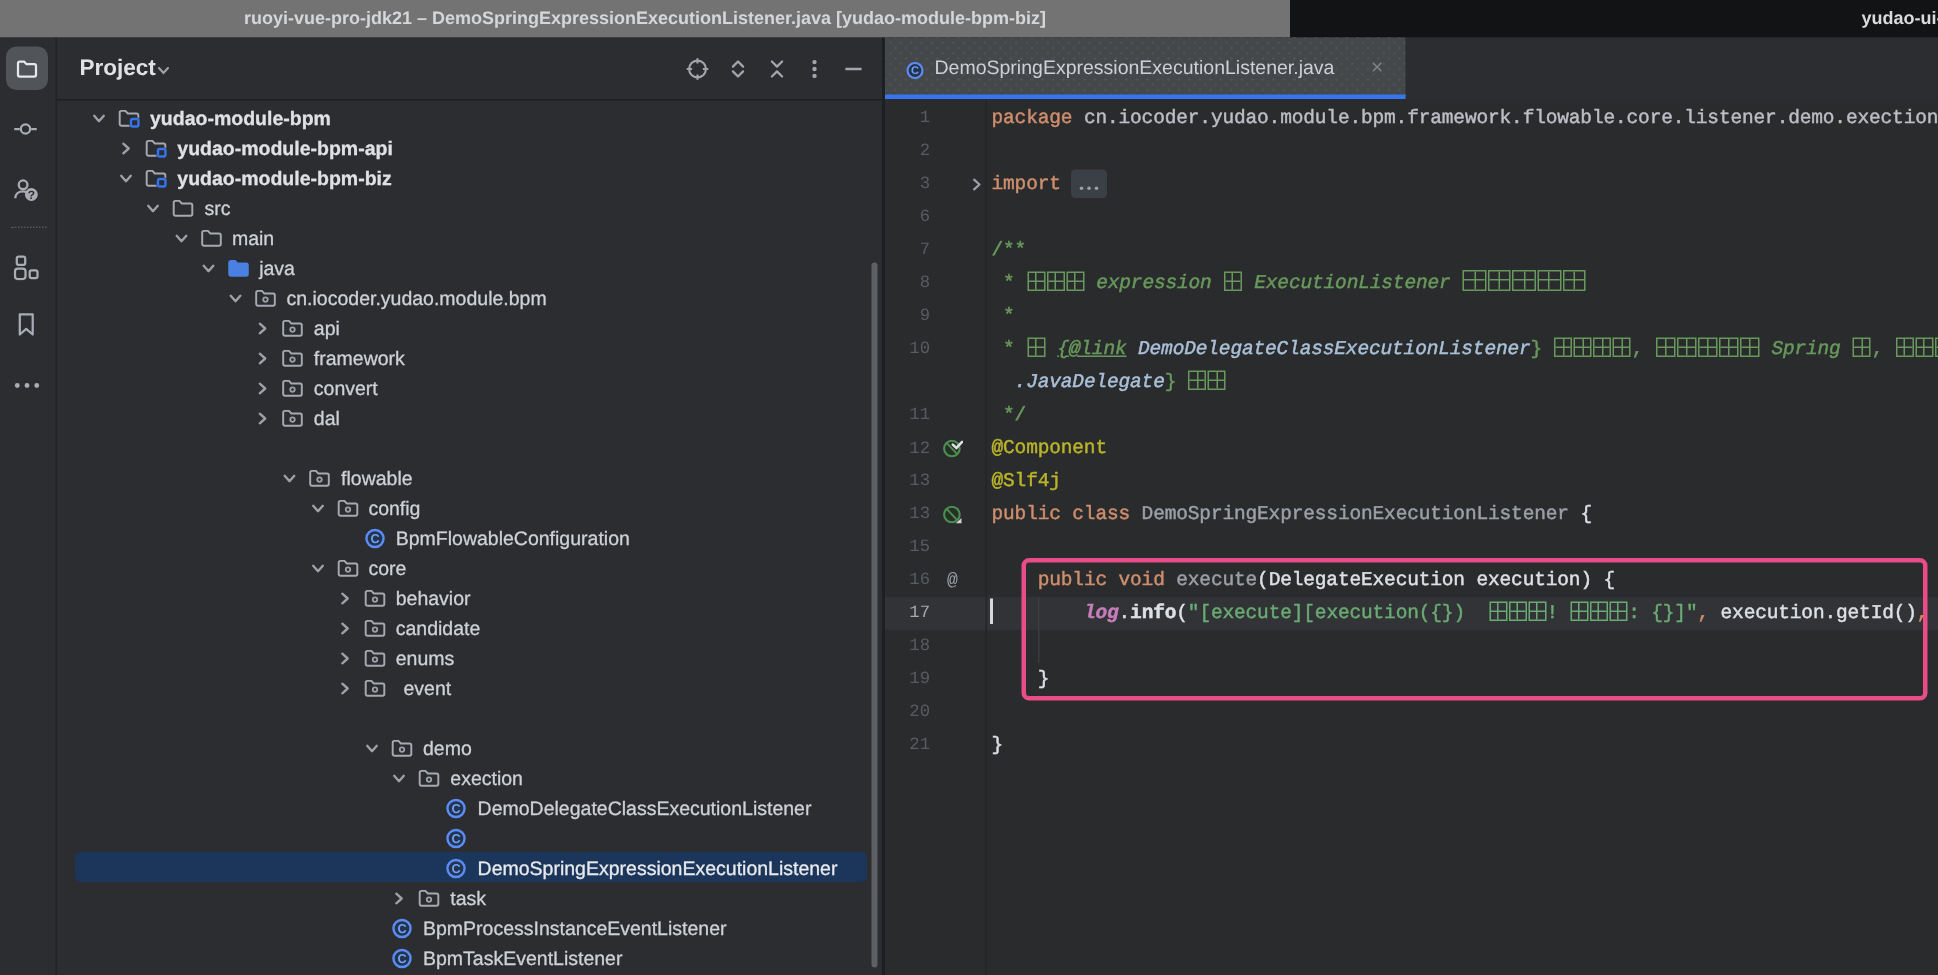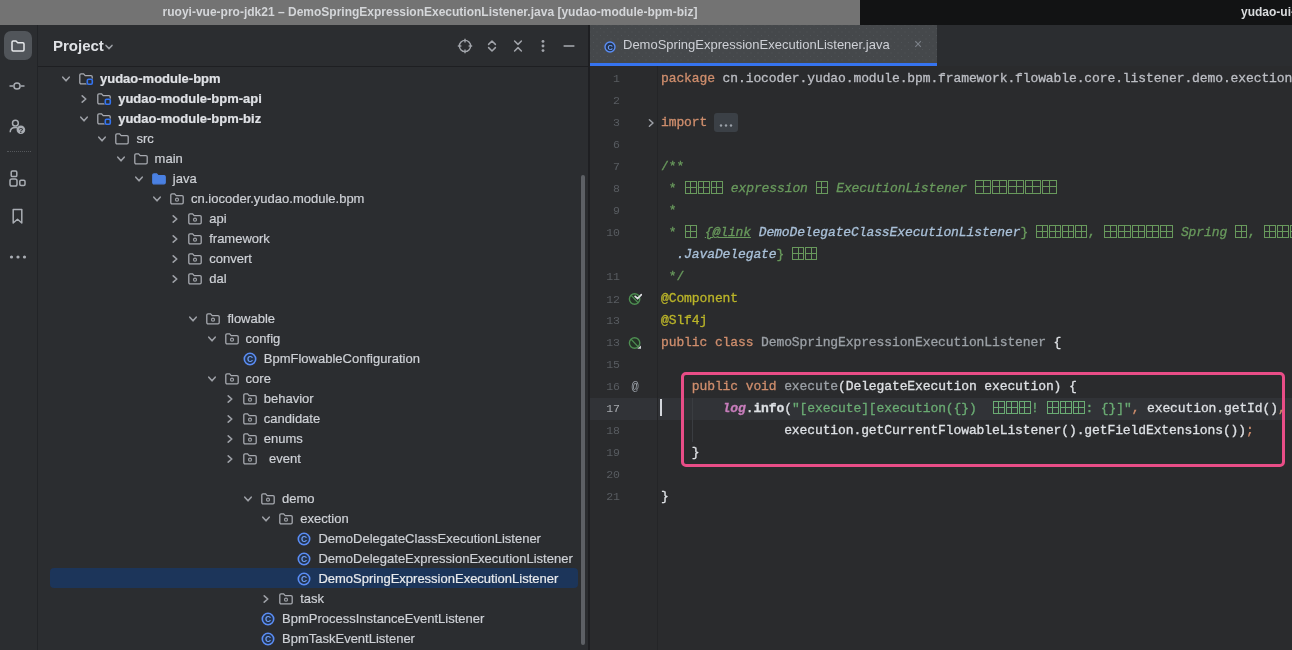--- a/index.html
+++ b/index.html
@@ -345,21 +345,20 @@
           <circle cx="8" cy="8" r="5.7" fill="#24344f" stroke="#5a8df5" stroke-width="1.6"></circle>
           <text x="8.1" y="11" font-size="8.5" font-weight="700" fill="#6fa0f7" text-anchor="middle" font-family="Liberation Sans">C</text>
         </svg>
         <span class="lb" style="left:280.4px">DemoDelegateClassExecutionListener</span>
       </div>
 <div class="row" style="top:524px">
         <svg class="ic" width="16" height="16" viewBox="0 0 16 16" style="left:258.4px">
           <circle cx="8" cy="8" r="5.7" fill="#24344f" stroke="#5a8df5" stroke-width="1.6"></circle>
           <text x="8.1" y="11" font-size="8.5" font-weight="700" fill="#6fa0f7" text-anchor="middle" font-family="Liberation Sans">C</text>
         </svg>
-        <span class="lb" style="left:280.4px">DemoDelegateExpressionExecutionListener</span>
       </div>
 <div class="row" style="top:544px">
         <svg class="ic" width="16" height="16" viewBox="0 0 16 16" style="left:258.4px">
           <circle cx="8" cy="8" r="5.7" fill="#24344f" stroke="#5a8df5" stroke-width="1.6"></circle>
           <text x="8.1" y="11" font-size="8.5" font-weight="700" fill="#6fa0f7" text-anchor="middle" font-family="Liberation Sans">C</text>
         </svg>
         <span class="lb" style="left:280.4px;color:#e8eaed">DemoSpringExpressionExecutionListener</span>
       </div>
 <div class="row" style="top:564px">
         <svg class="cv" width="10" height="10" viewBox="0 0 10 10" fill="none" stroke="#9da0a6" stroke-width="1.6" stroke-linecap="round" stroke-linejoin="round" style="left:223.2px">
@@ -444,21 +443,20 @@
 <div class="ln" style="top:112px"><span class="d"> * </span><i class="c1"></i><i class="c1"></i><i class="c1"></i><span class="d"> </span><span class="di">expression</span><span class="d"> </span><i class="c1"></i><span class="d"> </span><span class="di">ExecutionListener</span><span class="d"> </span><i class="c1w"></i><i class="c1w"></i><i class="c1w"></i><i class="c1w"></i><i class="c1w"></i></div>
 <div class="ln" style="top:134px"><span class="d"> *</span></div>
 <div class="ln" style="top:156px"><span class="d"> * </span><i class="c1"></i><span class="d"> </span><span class="dl">{@link</span><span class="d"> </span><span class="db">DemoDelegateClassExecutionListener</span><span class="d">}</span><span class="d"> </span><i class="c1"></i><i class="c1"></i><i class="c1"></i><i class="c1"></i><span class="d">, </span><i class="c1m"></i><i class="c1m"></i><i class="c1m"></i><i class="c1m"></i><i class="c1m"></i><span class="d"> </span><span class="di">Spring</span><span class="d"> </span><i class="c1"></i><span class="d">, </span><i class="c1"></i><i class="c1"></i><i class="c1"></i></div>
 <div class="ln" style="top:178px"><span class="d">  </span><span class="db">.JavaDelegate</span><span class="d">}</span><span class="d"> </span><i class="c1"></i><i class="c1"></i></div>
 <div class="ln" style="top:200px"><span class="d"> */</span></div>
 <div class="ln" style="top:222px"><span class="an">@Component</span></div>
 <div class="ln" style="top:244px"><span class="an">@Slf4j</span></div>
 <div class="ln" style="top:266px"><span class="k">public class</span> <span class="gr">DemoSpringExpressionExecutionListener</span><span class="w"> {</span></div>
 <div class="ln" style="top:310px">    <span class="k">public void</span> <span class="gr">execute</span><span class="w">(DelegateExecution execution) {</span></div>
 <div class="ln" style="top:332px">        <span class="f">log</span><span class="w">.</span><span class="m">info</span><span class="w">(</span><span class="s">"[execute][execution({})  </span><i class="c2"></i><i class="c2"></i><i class="c2"></i><span class="s">! </span><i class="c2"></i><i class="c2"></i><i class="c2"></i><span class="s">: {}]"</span><span class="k">,</span><span class="w"> execution.getId()</span><span class="k">,</span></div>
-<div class="ln" style="top:354px">                <span class="w">execution.getCurrentFlowableListener().getFieldExtensions())</span><span class="k">;</span></div>
 <div class="ln" style="top:376px">    <span class="w">}</span></div>
 <div class="ln" style="top:420px"><span class="w">}</span></div>
 <div id="fold">
         <svg width="24" height="19" viewBox="0 0 24 19">
           <circle cx="7" cy="12.5" r="1.2" fill="#9aa0a8"></circle>
           <circle cx="12" cy="12.5" r="1.2" fill="#9aa0a8"></circle>
           <circle cx="17" cy="12.5" r="1.2" fill="#9aa0a8"></circle>
         </svg>
       </div>
 </div>

